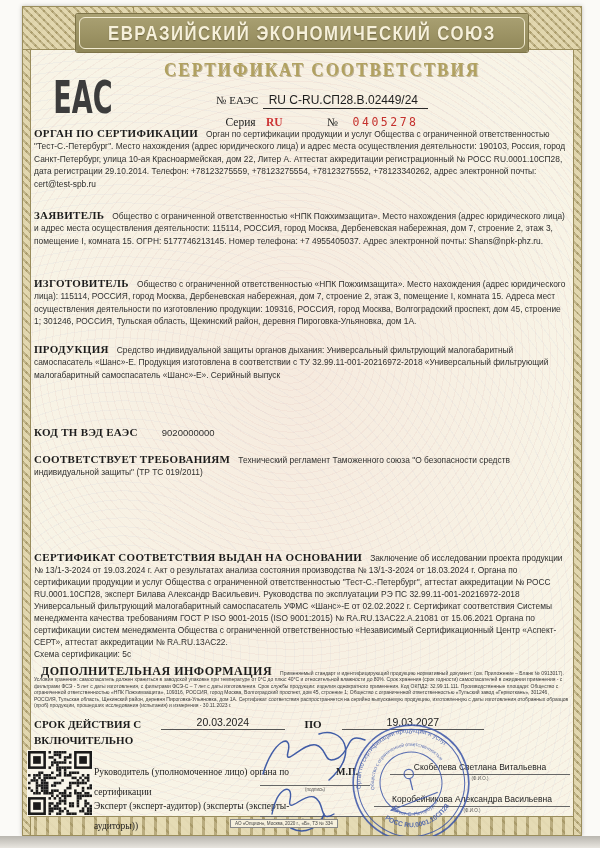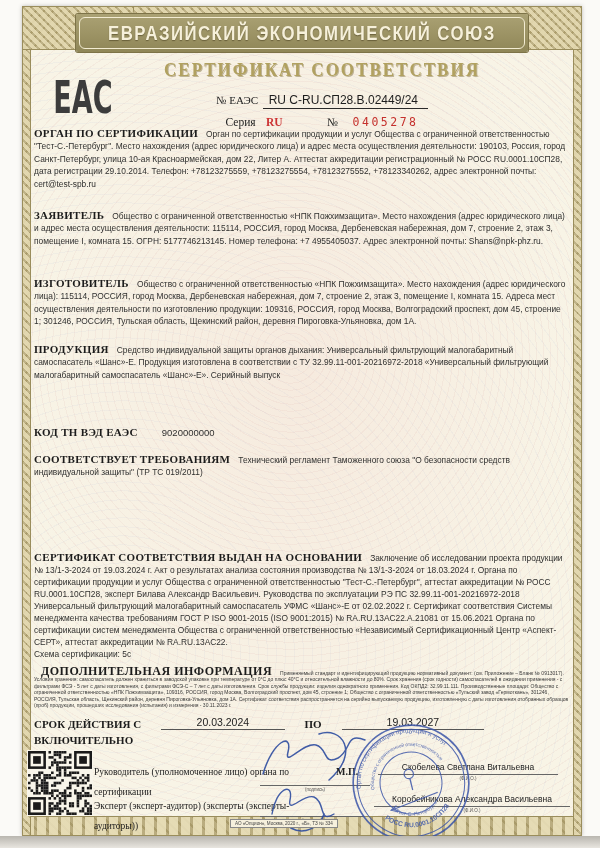--- a/index.html
+++ b/index.html
@@ -80,21 +80,21 @@
       line-height:20px;color:#1c1c1c;width:200px;}
   .role-head{left:72px;top:756px;}
   .role-expert{left:72px;top:790px;}
   .sig-block{position:absolute;text-align:center;}
   .sline{border-bottom:1px solid #666;height:0;}
   .cap{font-size:4.5px;color:#555;text-align:center;padding-top:1px;}
   .sig1-block{left:238px;top:779px;width:110px;}
   .sig2-block{left:238px;top:810px;width:104px;}
   .name-block{position:absolute;text-align:center;}
   .name{font-size:8.5px;color:#222;padding-bottom:2px;white-space:nowrap;}
-  .nb1{left:356px;top:756px;width:180px;}
+  .nb1{left:368px;top:756px;width:180px;}
   .nb2{left:352px;top:788px;width:196px;}
   .mp{position:absolute;left:314px;top:760px;font-family:"Liberation Serif",serif;font-weight:bold;
       font-size:10px;color:#222;}
   .sig-svg{position:absolute;pointer-events:none;}
   .stamp{position:absolute;left:322px;top:710px;width:134px;height:134px;transform:rotate(-14deg);opacity:.85;}
   .footer-print{position:absolute;left:208px;top:813px;font-size:4.6px;color:#444;
       border:0.5px solid #888;background:#f6f0dd;padding:1px 4px;white-space:nowrap;}
 </style>
 </head>
 <body>

